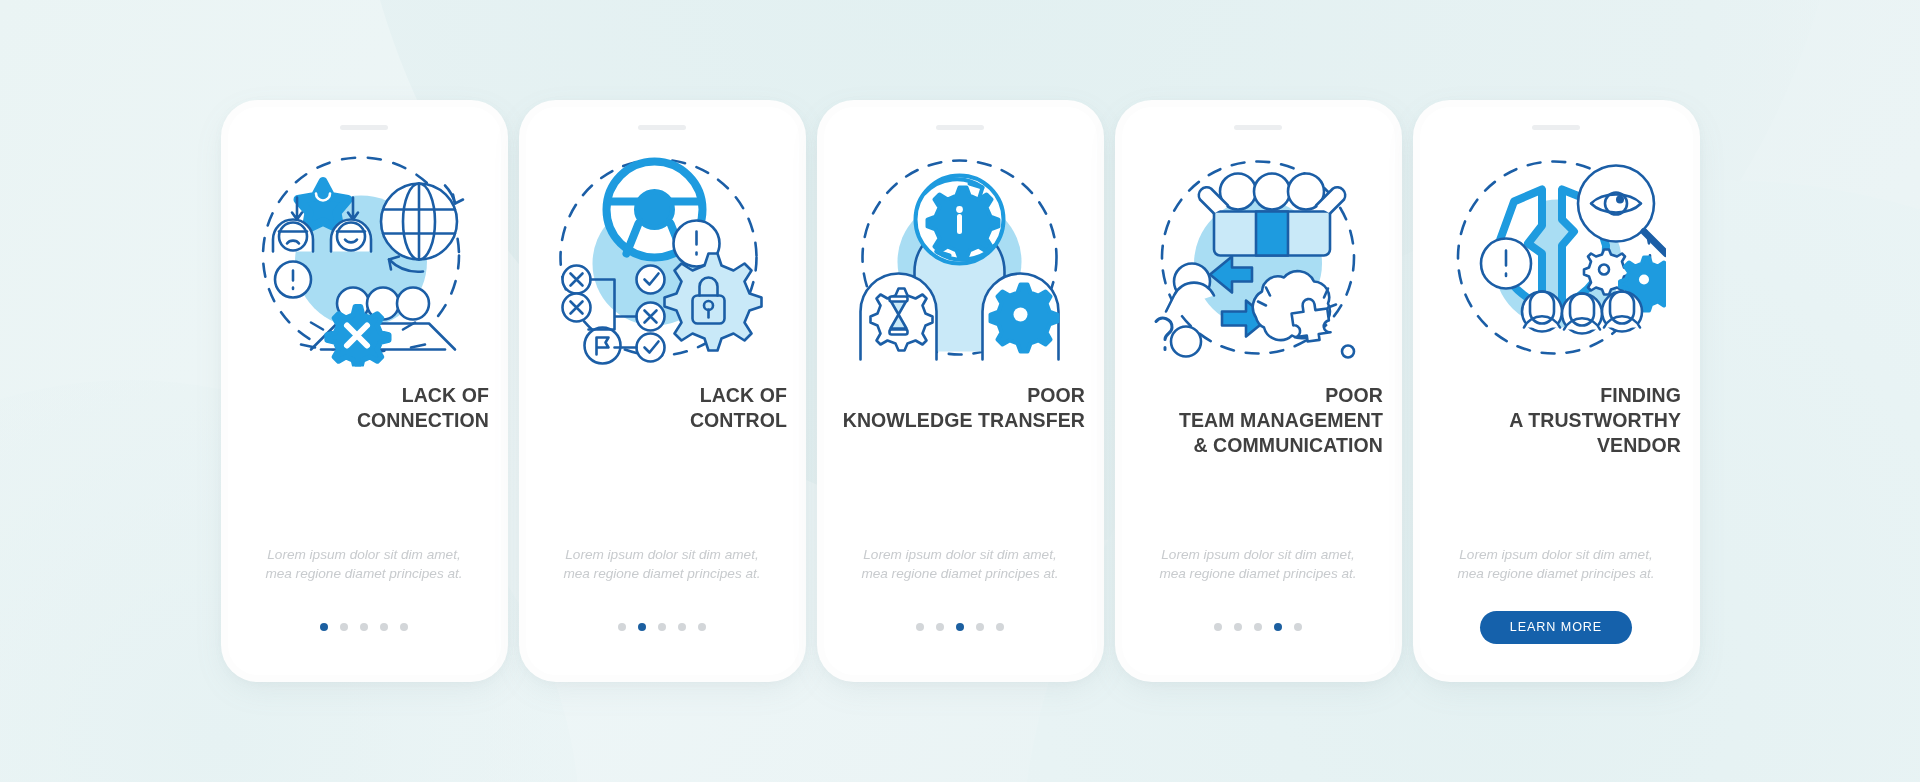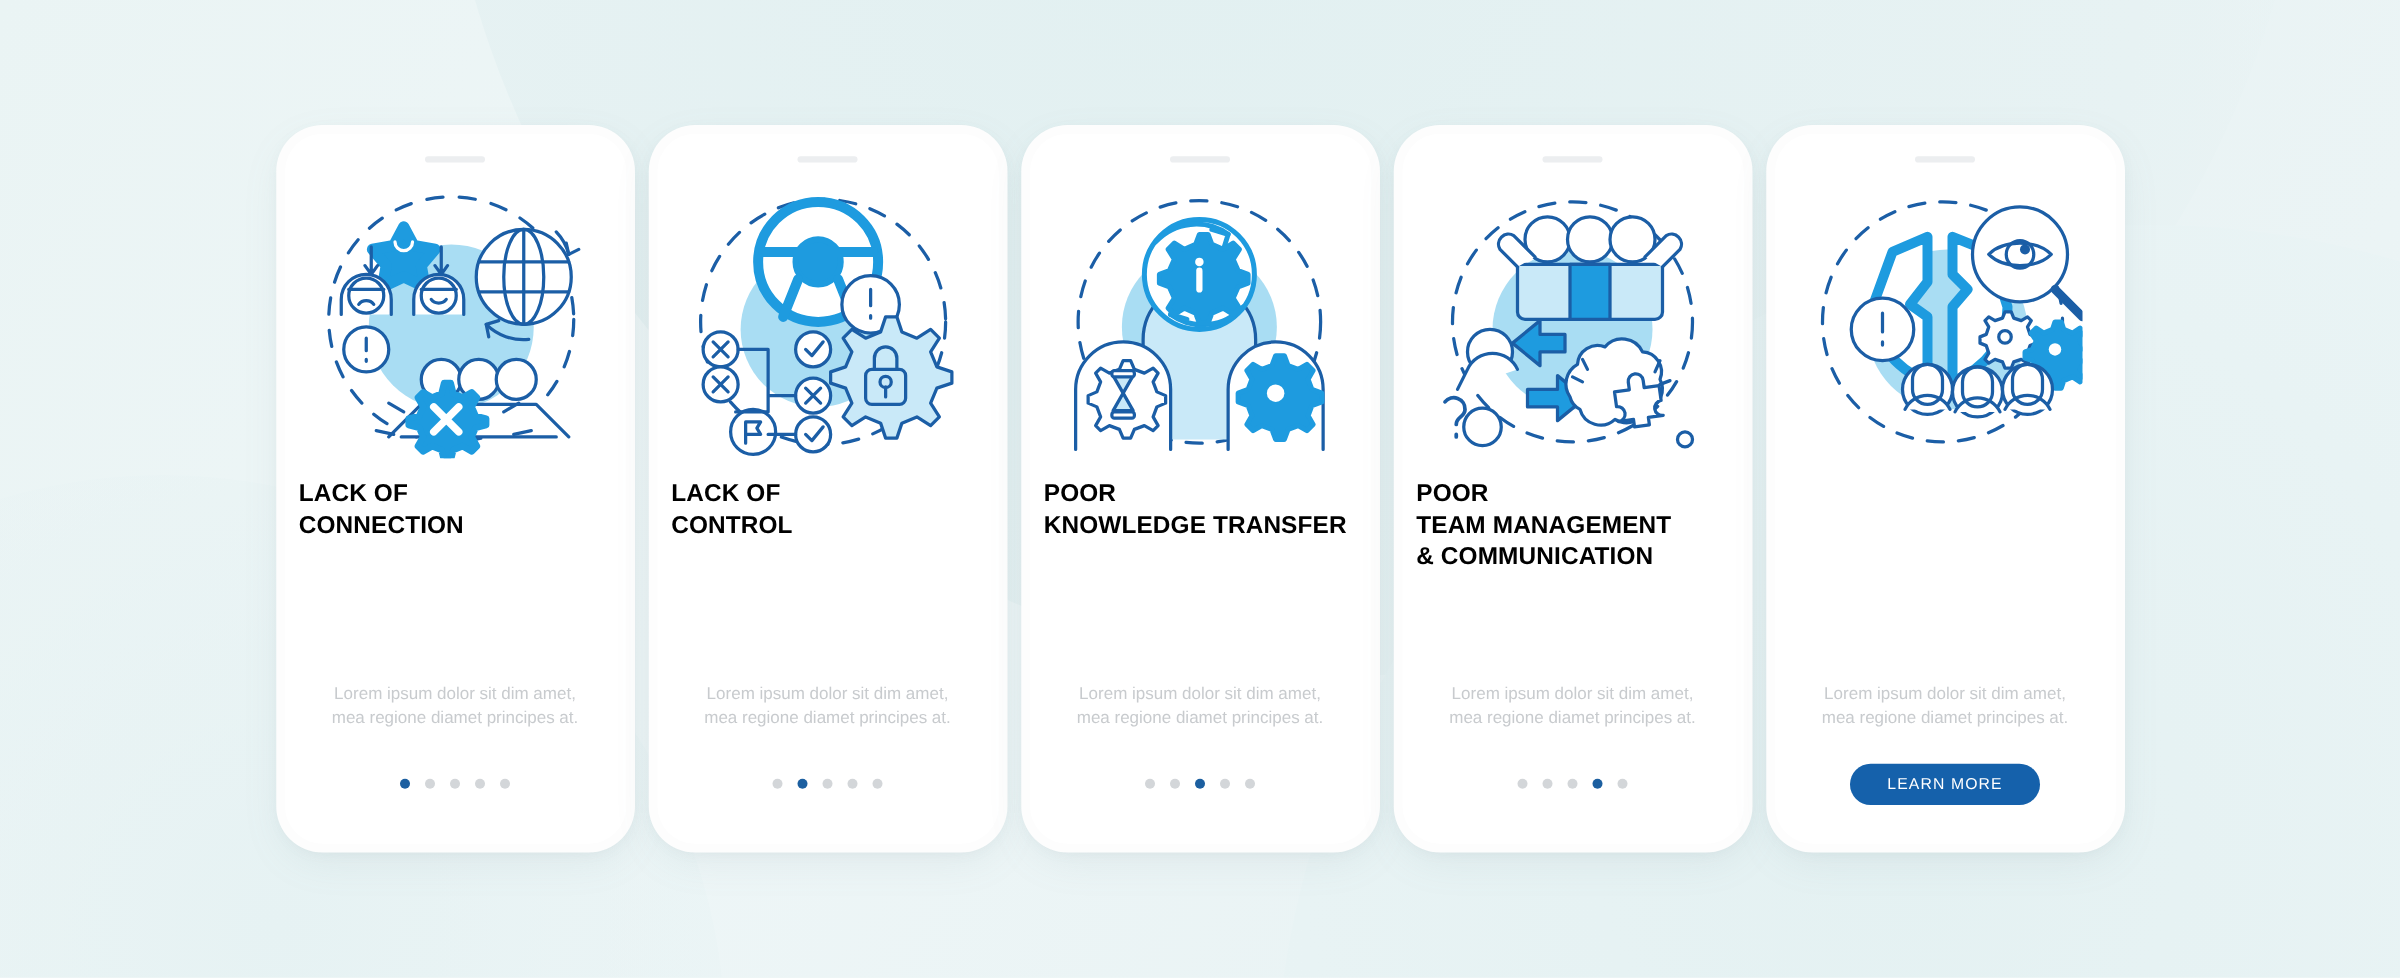--- a/index.html
+++ b/index.html
@@ -32,27 +32,27 @@
     position:relative;
     display:flex;flex-direction:column;align-items:center;
     overflow:hidden;
   }
   .notch{width:48px;height:5px;border-radius:3px;background:#eceef0;margin-top:18px;flex:none;}
 
   .illus{width:100%;height:245px;flex:none;position:relative;margin-top:6px;}
   .illus svg{position:absolute;left:50%;top:50%;transform:translate(-50%,-50%);}
 
   .title{
-    color:#000000;font-weight:bold;font-size:19.5px;line-height:25px;
-    text-align:left;letter-spacing:.1px;width:250px;margin-top:2px;
+    color:#404040;font-weight:bold;font-size:19.5px;line-height:25px;
+    text-align:right;letter-spacing:.1px;width:250px;margin-top:2px;
     white-space:pre-line;flex:none;
   }
   .body-text{
     color:#c8cbce;font-size:13.6px;line-height:19px;text-align:center;
-    width:200px;margin-top:auto;white-space:pre-line;flex:none;
+    width:200px;margin-top:auto;white-space:pre-line;flex:none;font-style:italic;
   }
   .footer{margin-top:28px;margin-bottom:32px;flex:none;height:32px;
           display:flex;align-items:center;justify-content:flex-end;}
   .dots{display:flex;gap:12px;align-items:center;}
   .dot{width:8px;height:8px;border-radius:50%;background:#d3d6d9;}
   .dot.active{background:#1c5fa0;}
   .cta{
     background:#1561ab;color:#fff;border:none;border-radius:18px;
     font-size:12.6px;font-weight:normal;letter-spacing:.9px;
     padding:0 30px;height:33px;line-height:33px;
@@ -330,19 +330,22 @@
             <circle cx="136" cy="162" r="20" fill="#ffffff"></circle>
             <path d="M118 178 a20 20 0 0 1 36 0" fill="#ffffff"></path>
             <path d="M124 154 a12 12 0 0 1 24 0 v8 a12 12 0 0 1 -24 0z" fill="none"></path>
             <circle cx="176" cy="160" r="20" fill="#ffffff"></circle>
             <path d="M158 176 a20 20 0 0 1 36 0" fill="#ffffff"></path>
             <path d="M164 152 a12 12 0 0 1 24 0 v8 a12 12 0 0 1 -24 0z" fill="none"></path>
           </g>
         </g>
       </svg>
     </div>
+    <div class="title">FINDING
+A TRUSTWORTHY
+VENDOR</div>
     <div class="body-text">Lorem ipsum dolor sit dim amet, mea regione diamet principes at.</div>
     <div class="footer">
       <button class="cta">LEARN MORE</button>
     </div>
   </div>
 
 </div>
 
 </body></html>

